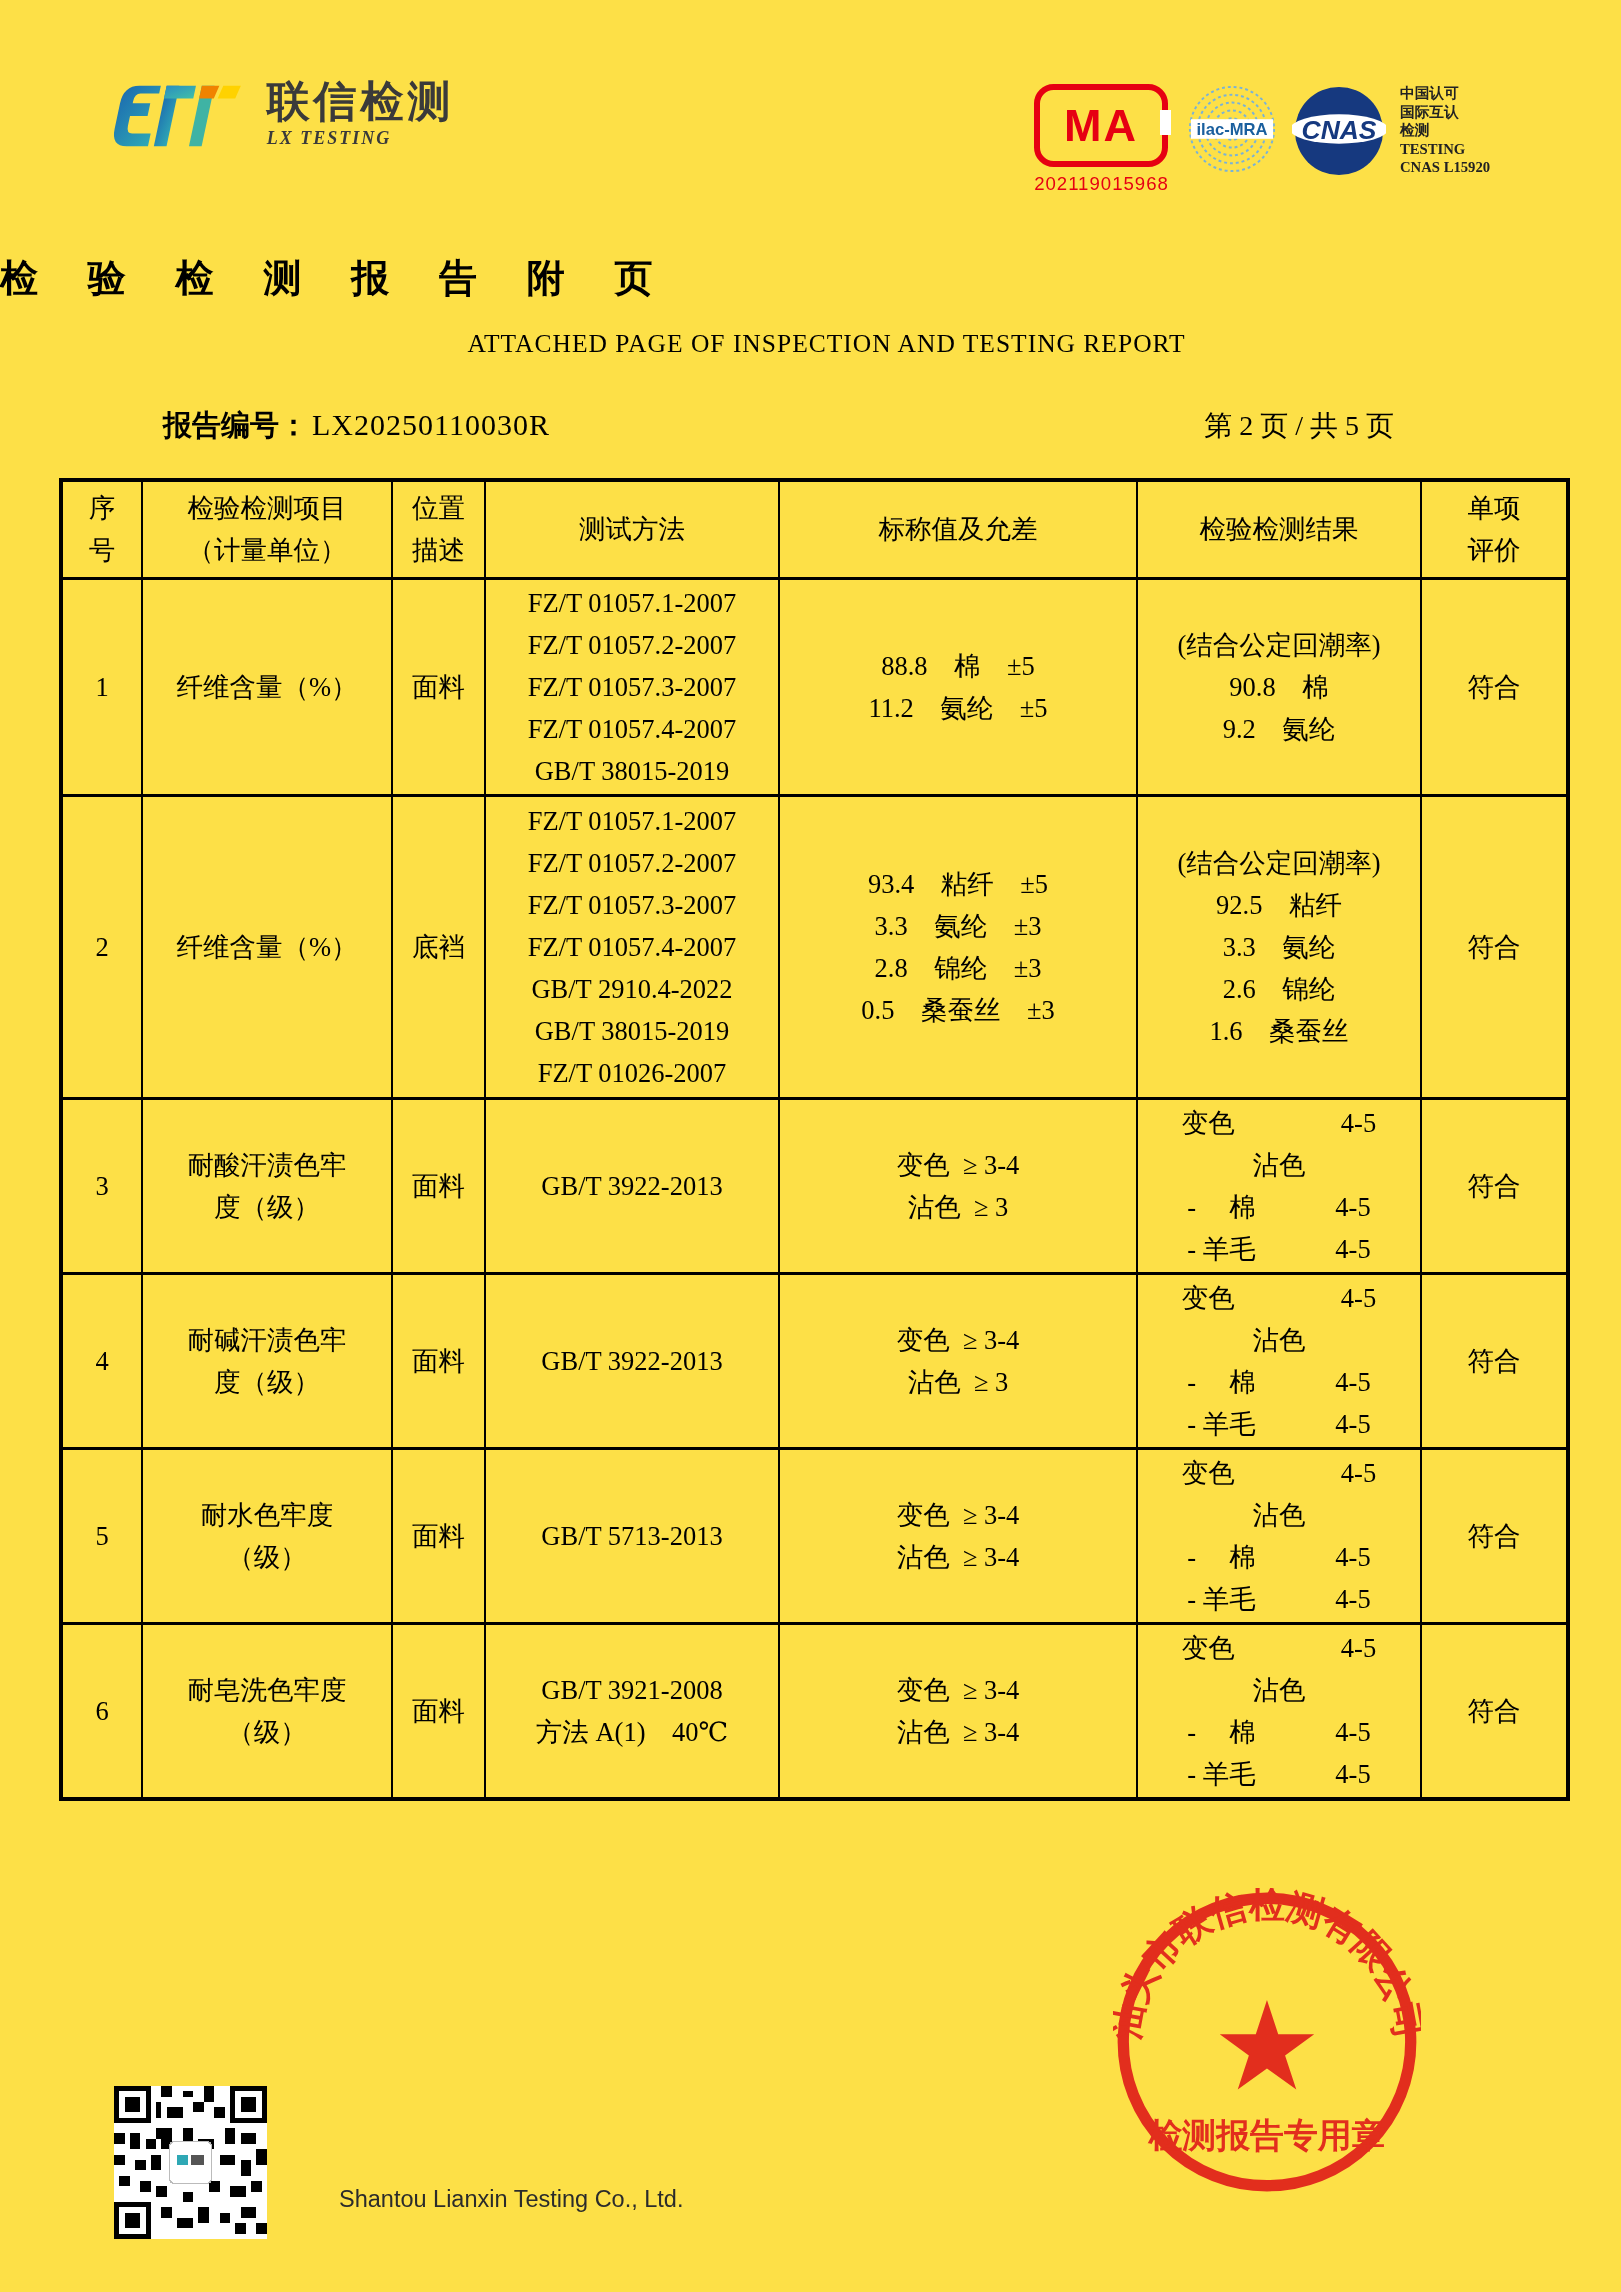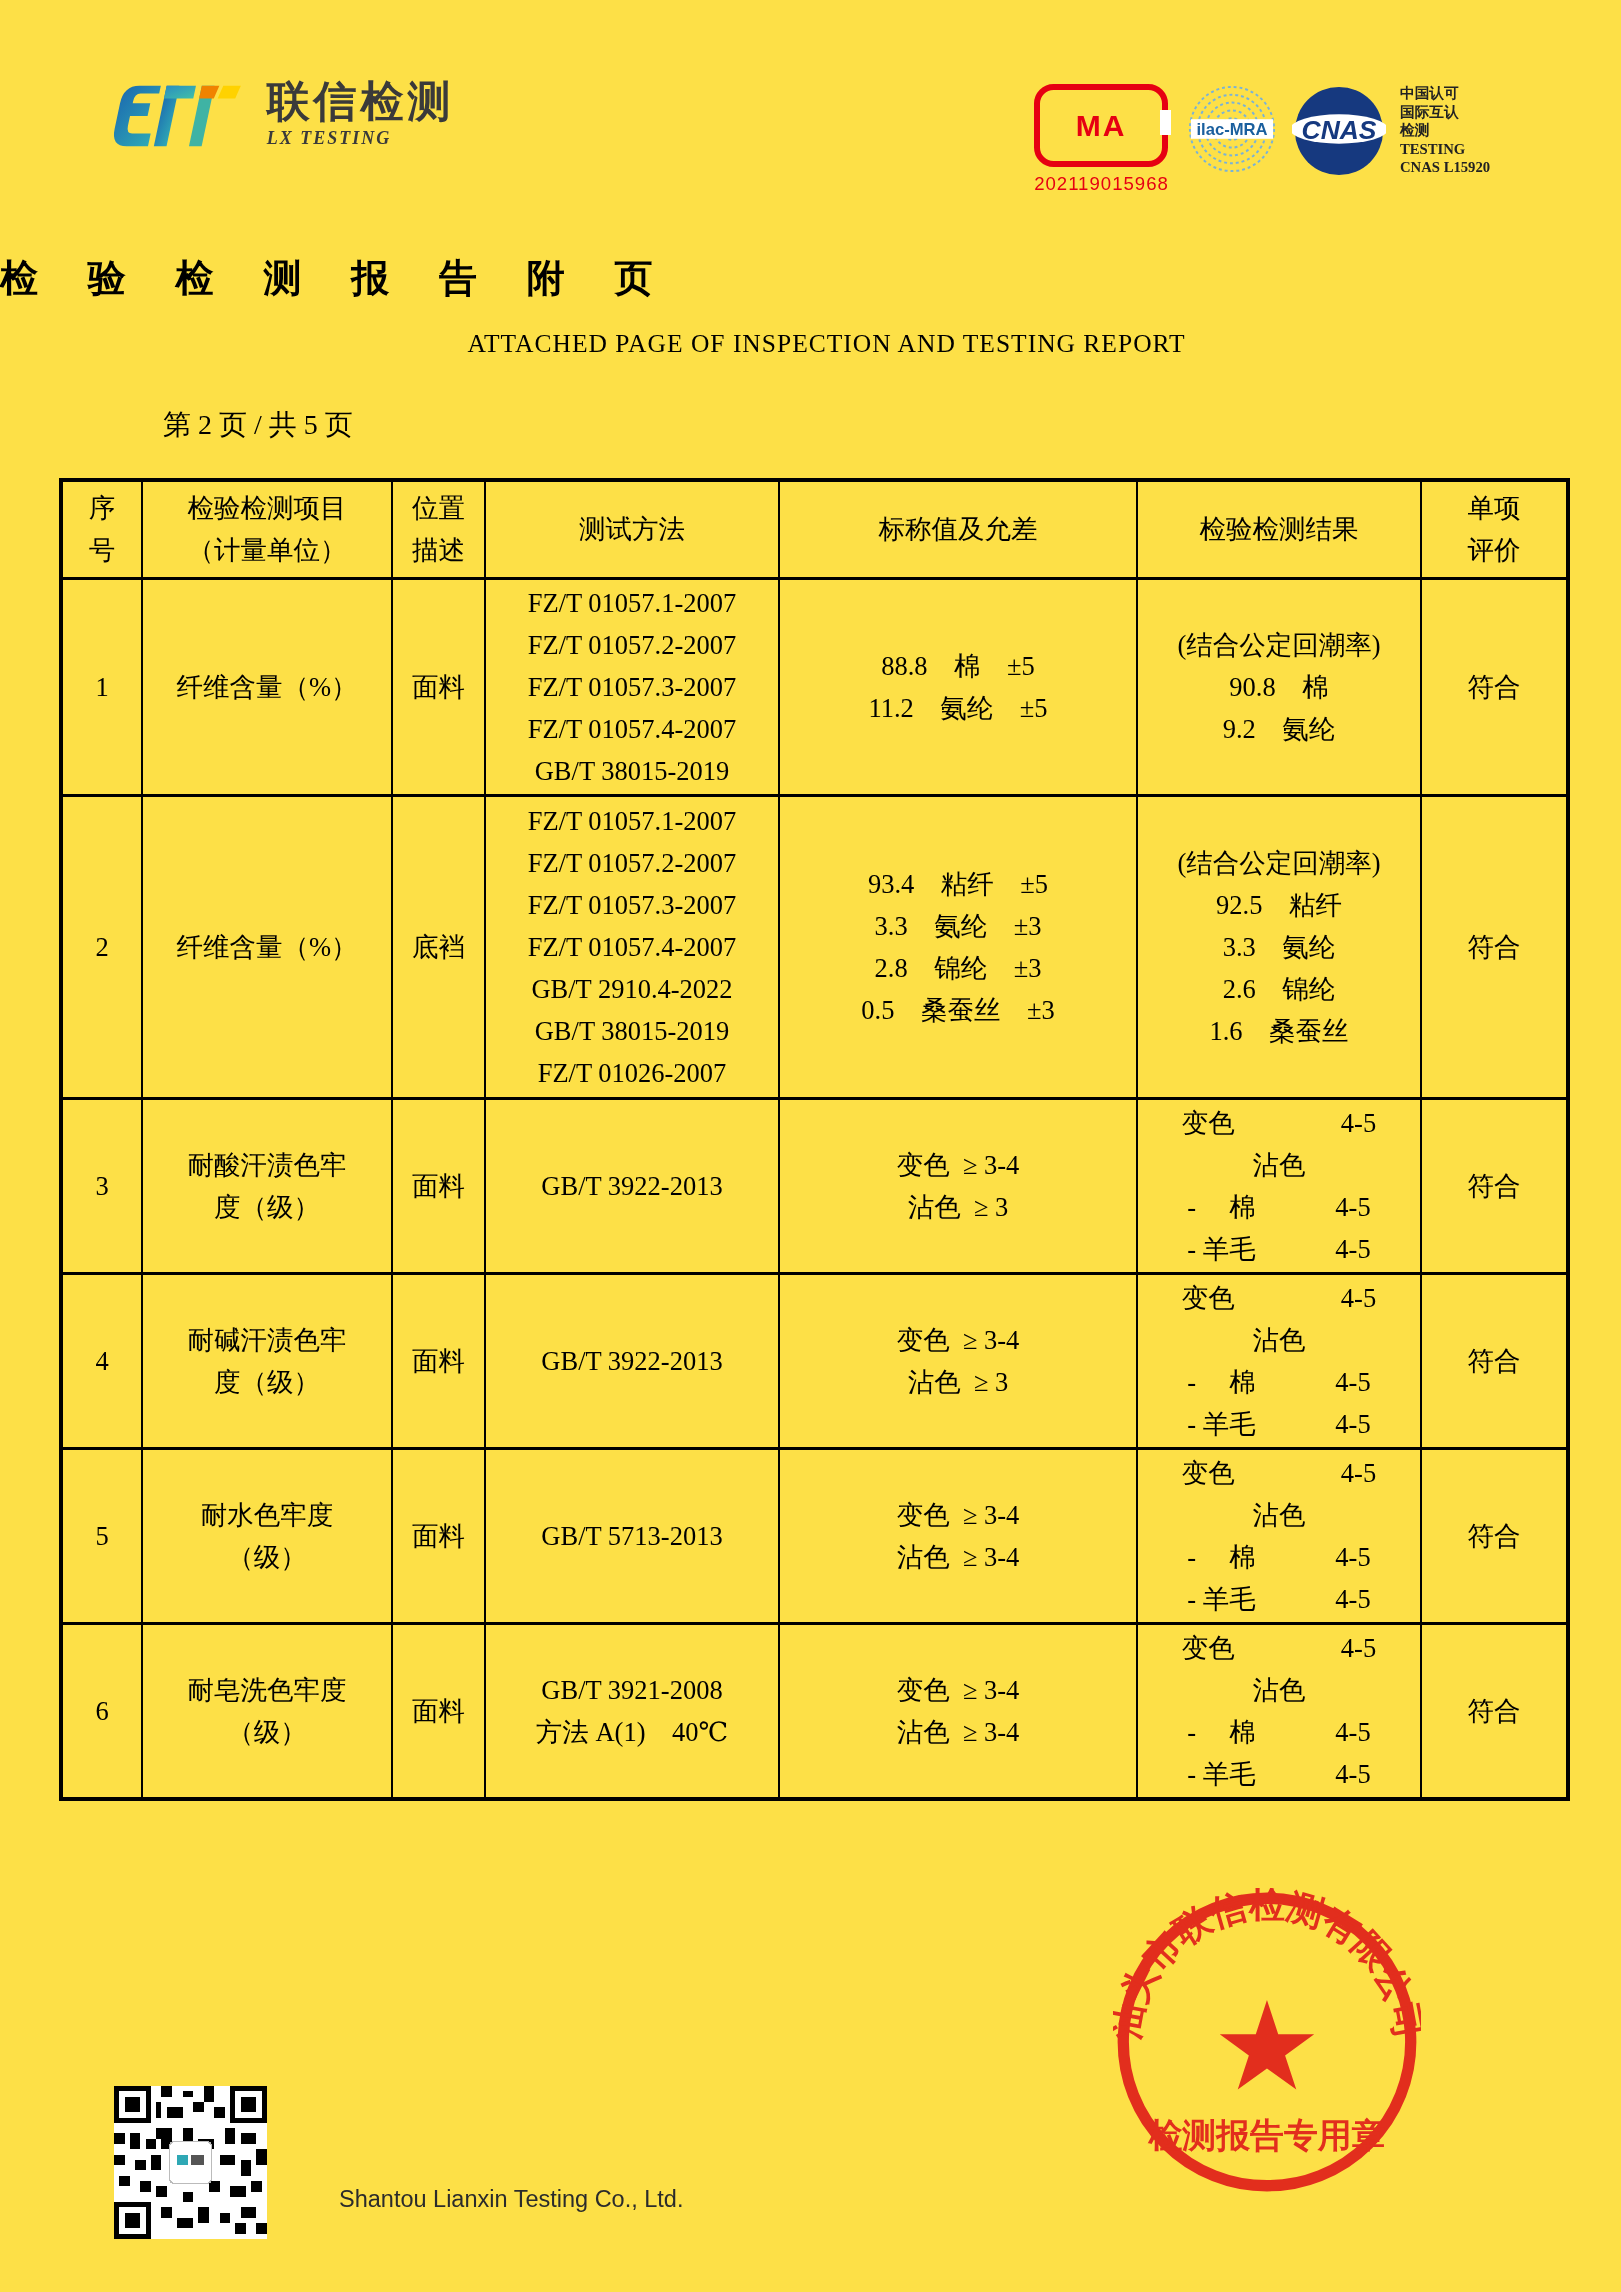--- a/index.html
+++ b/index.html
@@ -12,21 +12,21 @@
   .logo-cn{font-family:"Liberation Sans","DejaVu Sans",sans-serif;font-weight:bold;
            font-size:43px;color:#3a3a3a;letter-spacing:3.9px;line-height:45px;}
   .logo-en{font-family:Liberation Serif, serif;font-weight:bold;
            font-style:italic;font-size:18px;color:#3a3a3a;letter-spacing:2px;line-height:29px;}
 
   .marks{position:absolute;left:1034px;top:84px;display:flex;align-items:flex-start;}
   .cma{width:135px;text-align:center;}
   .cma-box{position:relative;width:122px;height:71px;border:6.9px solid #e60012;border-radius:19.6px;
            display:flex;align-items:center;justify-content:center;}
   .cma-notch{position:absolute;right:-8.8px;top:19.6px;width:10.8px;height:25.5px;background:#fff;}
-  .cma-ma{color:#e60012;font-family:"Liberation Sans",sans-serif;font-weight:bold;font-size:30px;letter-spacing:2px;text-align:right;}
+  .cma-ma{color:#e60012;font-family:"Liberation Sans",sans-serif;font-weight:bold;font-size:45px;letter-spacing:2px;text-align:right;}
   .cma-num{margin-top:5.9px;color:#e60012;font-family:"Liberation Sans",sans-serif;
            font-size:18.6px;letter-spacing:1px;white-space:nowrap;}
   .ilac{margin-left:17.6px;}
   .cnas{margin-left:15.7px;}
   .cnas-text{margin-left:13.7px;font-family:Liberation Serif, serif;
              font-size:14.7px;line-height:18.6px;color:#222;font-weight:bold;white-space:pre-line;}
 
   .title{position:absolute;left:0;top:253px;width:100%;text-align:left;
          font-family:"Liberation Sans","DejaVu Sans",sans-serif;
          font-weight:bold;font-size:38px;letter-spacing:5.9px;}
@@ -123,20 +123,24 @@
 国际互认
 检测
 TESTING
 CNAS L15920</div>
   </div>
 
   <div class="title">检　验　检　测　报　告　附　页</div>
   <div class="subtitle">ATTACHED PAGE OF INSPECTION AND TESTING REPORT</div>
 
   <div class="report-line">
+    <span>
+      <span class="report-no-label">报告编号：</span>
+      <span class="report-no-value">LX20250110030R</span>
+    </span>
     <span class="page-indicator">第 2 页 / 共 5 页</span>
   </div>
 
   <table class="report">
     <colgroup>
       <col style="width:81px">
         <col style="width:250px">
         <col style="width:93px">
       <col style="width:294px">
         <col style="width:358px">

